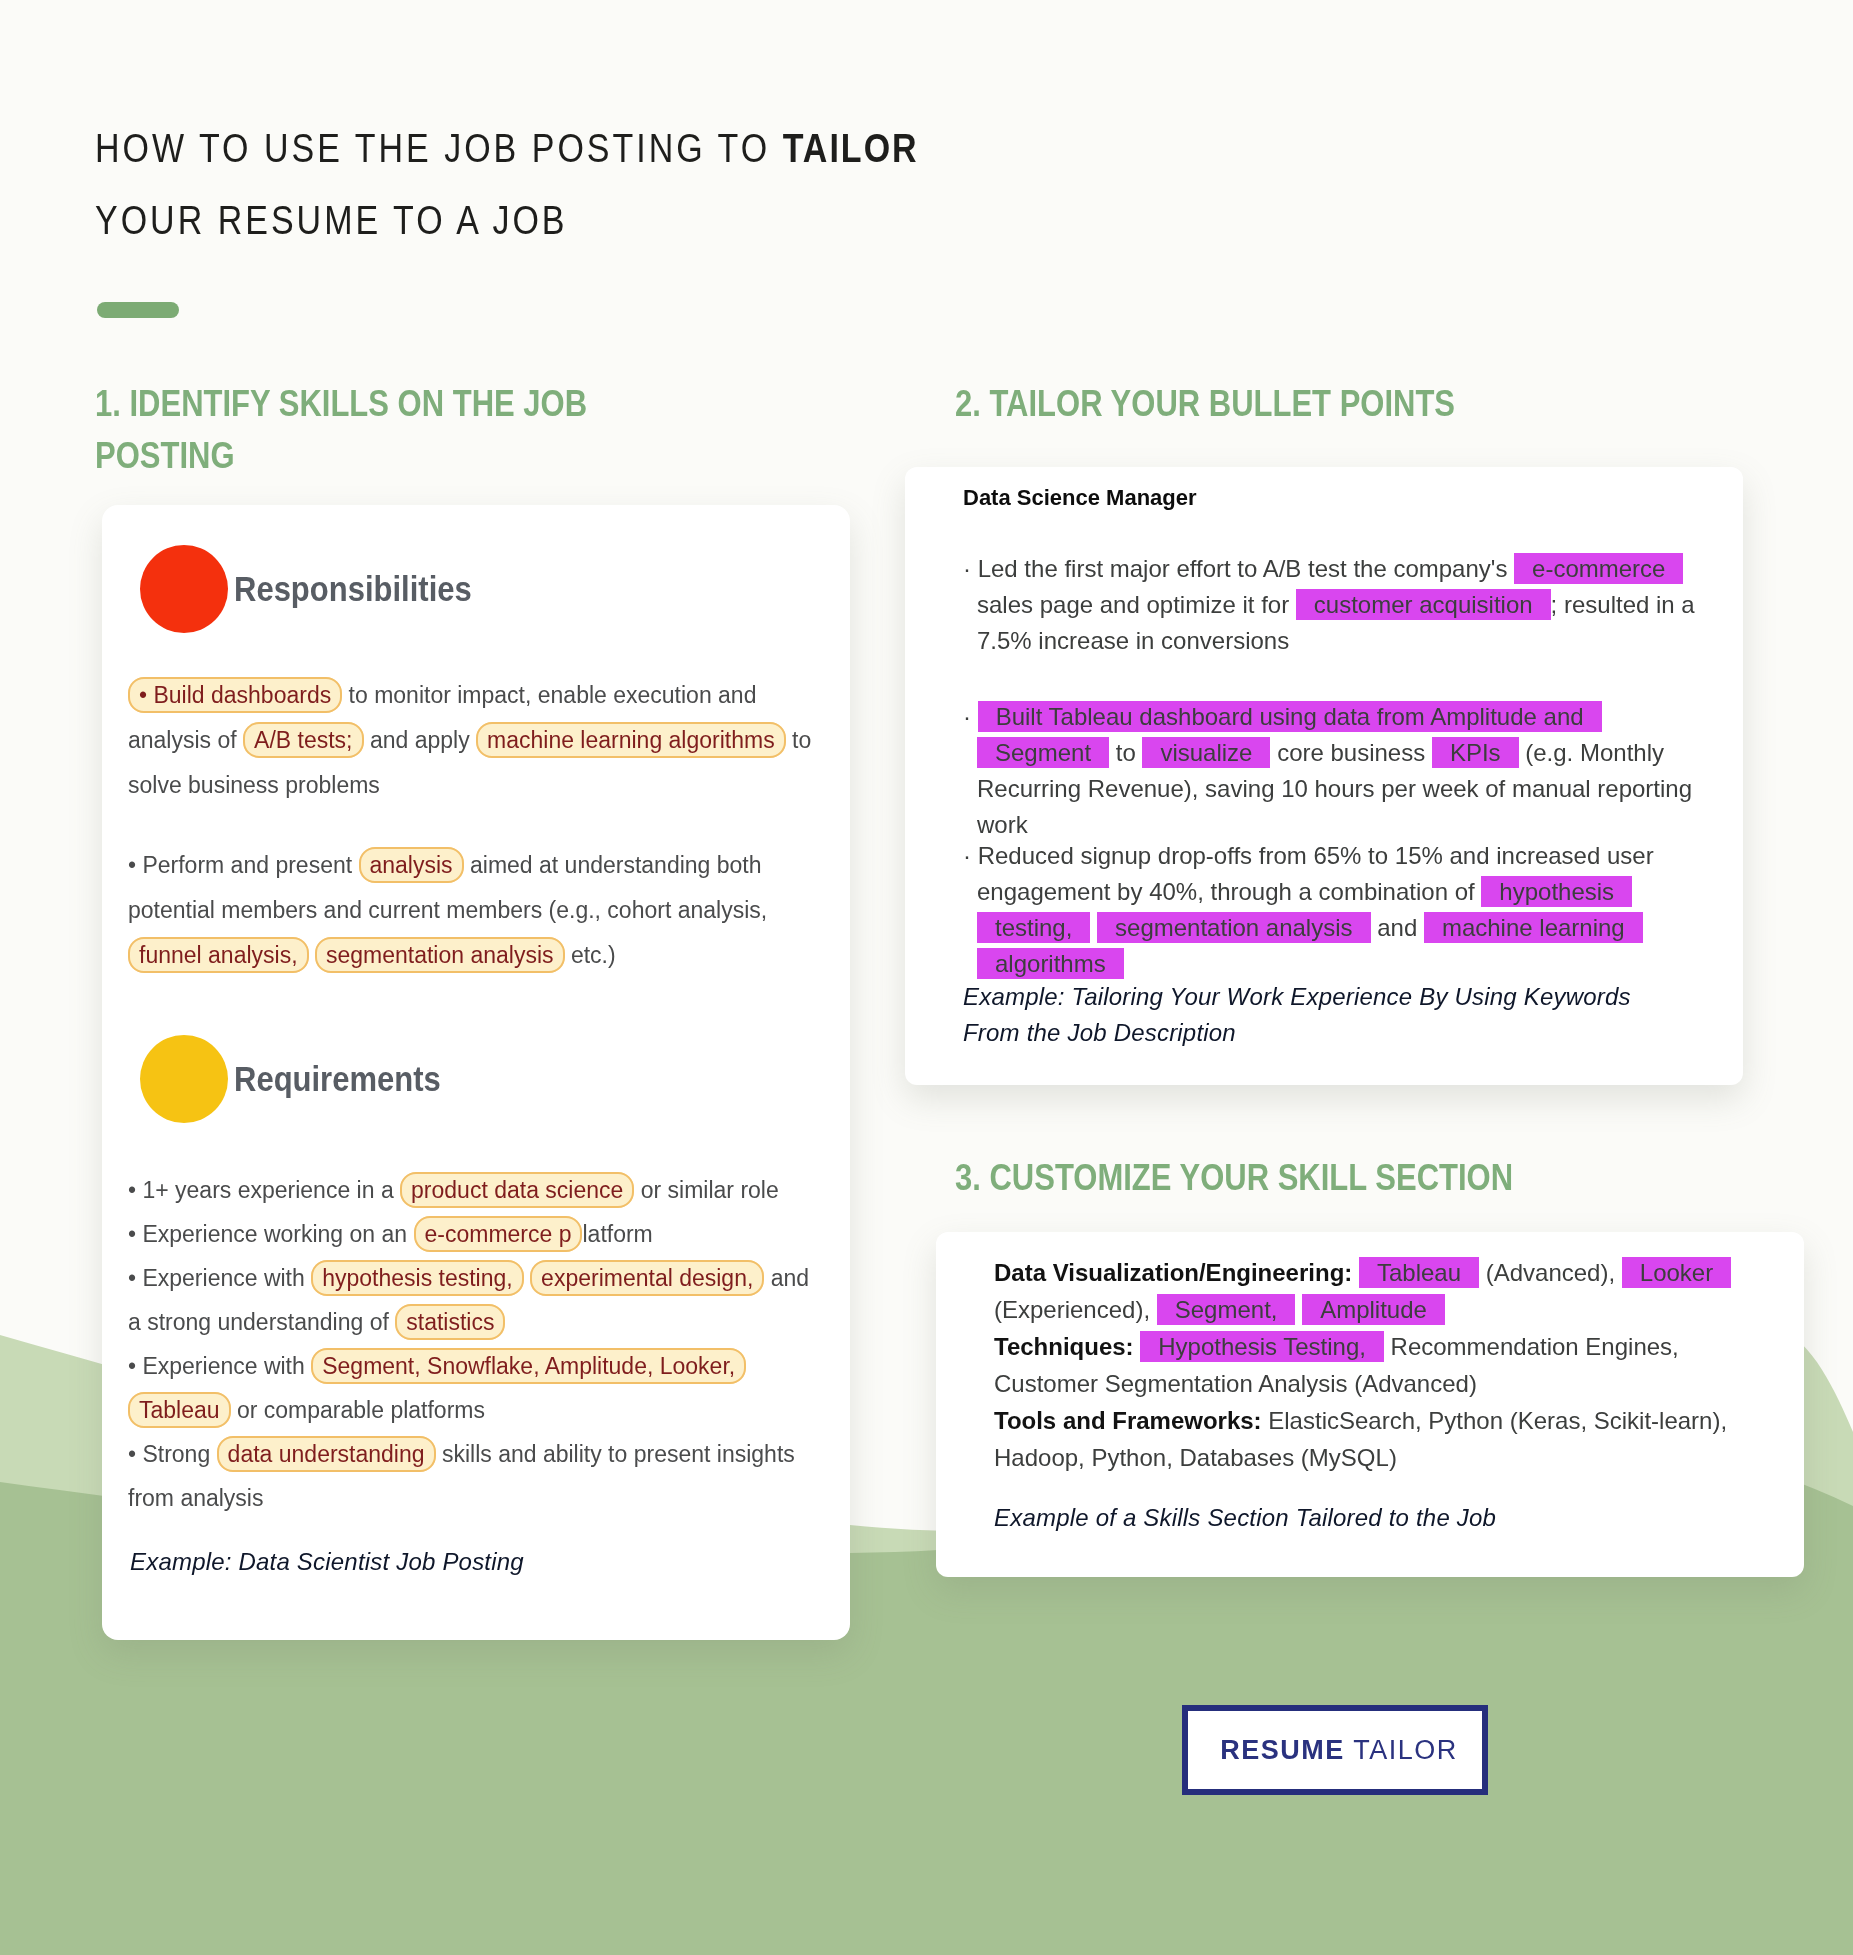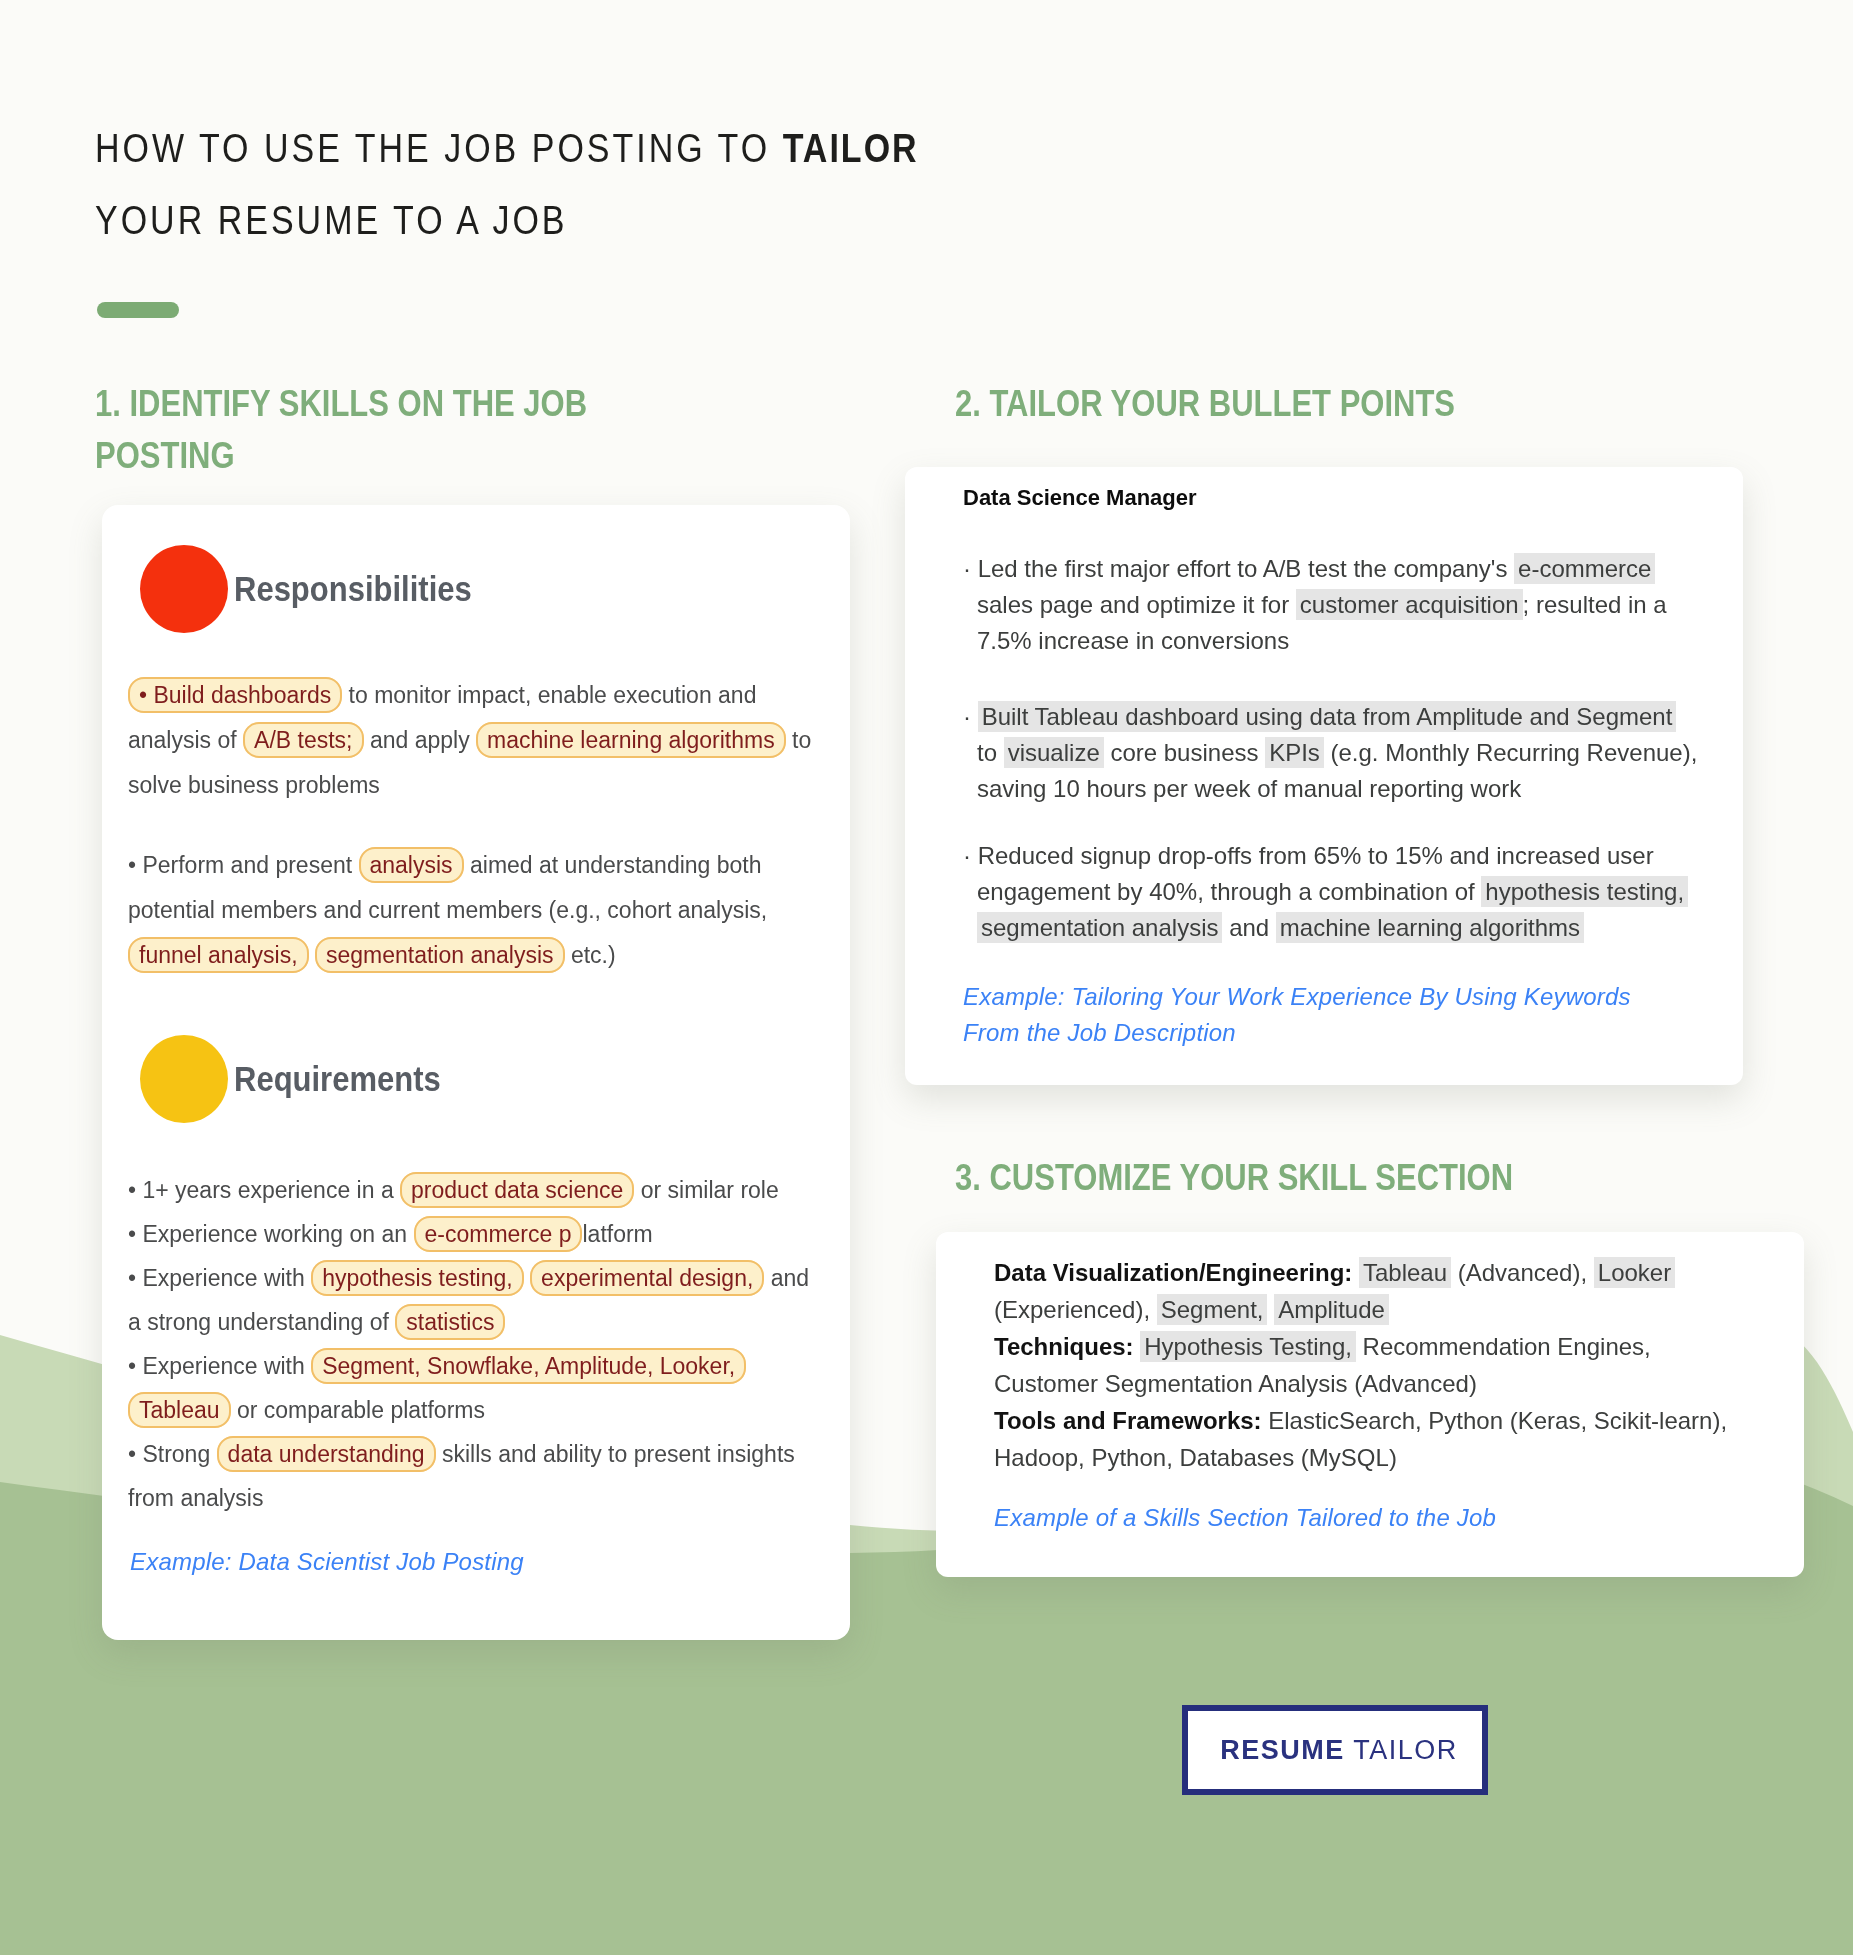--- a/index.html
+++ b/index.html
@@ -50,34 +50,34 @@
   #req-heading{top:554px;}
   .yhl-block{position:absolute;left:26px;width:692px;font-size:23px;line-height:45px;color:#4a4b4c;}
   #c1-para1{top:168px;}
   #c1-para2{top:338px;}
   #c1-reqs{top:663px;line-height:44px;}
   .yhl .seg-h{
     background:#fdf0cb;border:2px solid #f2bf68;border-radius:16px;padding:3px 9px;
     -webkit-box-decoration-break:clone;box-decoration-break:clone;color:#7f1d1d;
   }
   .example-caption{
-    position:absolute;font-style:italic;font-size:24px;color:#3b82f6;letter-spacing:0.2px;
+    position:absolute;font-style:italic;font-size:24px;color:#0f172a;letter-spacing:0.2px;
   }
   #c1-example{left:28px;top:1043px;}
   
   #c2-title{position:absolute;left:58px;top:18px;font-size:22px;font-weight:700;color:#0d0d0d;text-align:center;}
   .resume-bullet{
     position:absolute;left:58px;width:726px;font-size:24px;line-height:36px;color:#3c3e3d;
     padding-left:14px;text-indent:-14px;
   }
   #c2-b1{top:84px;}
   #c2-b2{top:232px;}
   #c2-b3{top:371px;}
   .ghl .seg-h{
-    background:#e5e5e5;padding:2px 4px;
+    background:#d946ef;padding:2px 18px;
     -webkit-box-decoration-break:clone;box-decoration-break:clone;
   }
   #c2-example{left:58px;top:512px;width:700px;line-height:36px;}
   
   #c3-lines{position:absolute;left:58px;top:22px;width:760px;font-size:24px;line-height:37px;color:#3c3e3d;}
   .seg-b{font-weight:700;color:#121212;}
   #c3-example{left:58px;top:272px;}
   
   #brand-logo{
     position:absolute;left:1182px;top:1705px;width:294px;height:78px;z-index:3;

